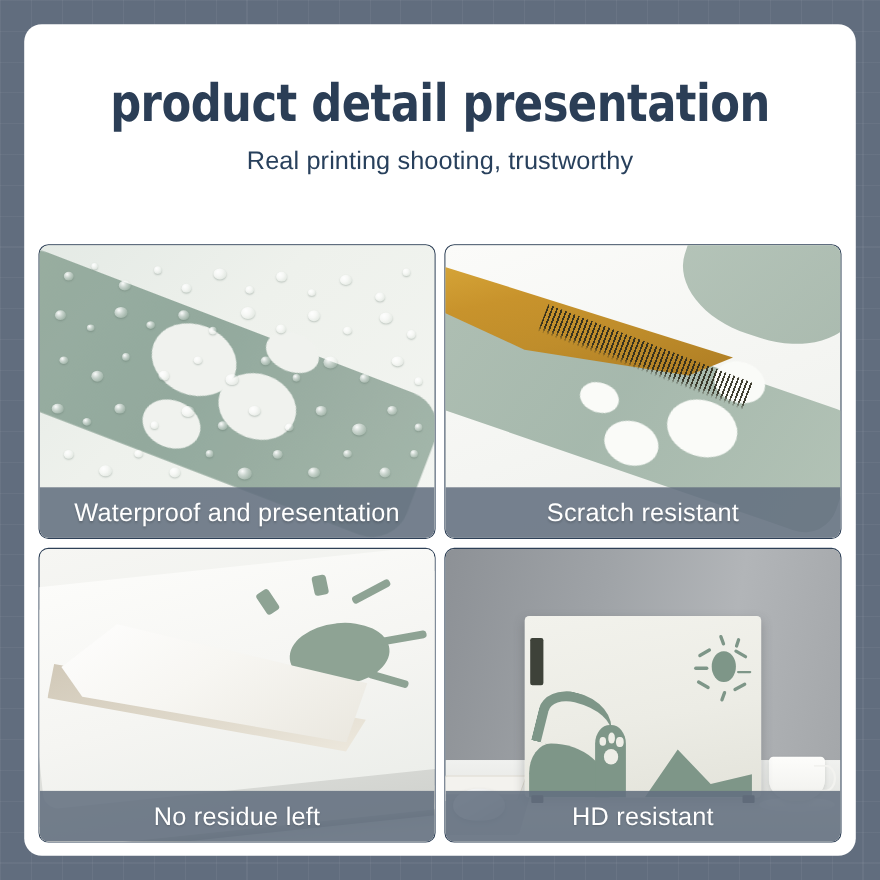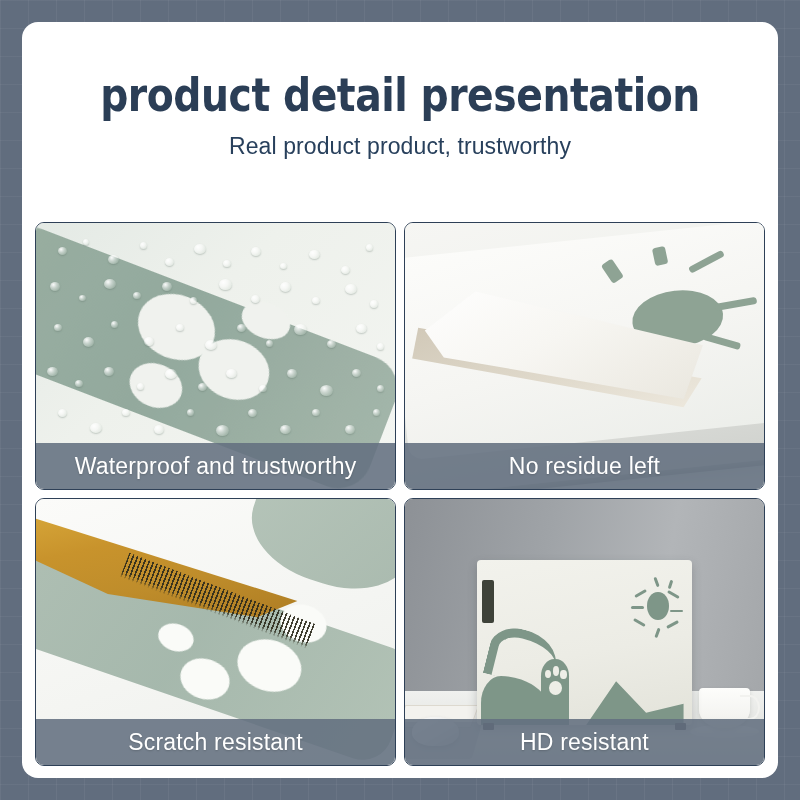--- a/index.html
+++ b/index.html
@@ -449,21 +449,21 @@
 </style>
 </head>
 <body>
 
 <div id="page">
 
   <div id="card">
 
     <div id="header">
       <h1 id="title">product detail presentation</h1>
-      <div id="subtitle">Real product product, trustworthy</div>
+      <div id="subtitle">Real printing shooting, trustworthy</div>
     </div>
 
     <div id="grid">
 
       <div class="panel">
         <div class="photo">
           <div class="p1-bg"></div>
           <div class="p1-strip"></div>
           <div class="p1-toe" style="left:28%; top:27%; width:22%; height:24%; transform:rotate(22deg);"></div>
           <div class="p1-toe" style="left:57%; top:30%; width:14%; height:13%; transform:rotate(22deg);"></div>
@@ -524,56 +524,56 @@
             <div class="drop" style="left:33%; top:76%; width:10px; height:9px;"></div>
             <div class="drop" style="left:42%; top:70%; width:7px;  height:7px;"></div>
             <div class="drop" style="left:50%; top:76%; width:13px; height:11px;"></div>
             <div class="drop" style="left:59%; top:70%; width:9px;  height:8px;"></div>
             <div class="drop" style="left:68%; top:76%; width:11px; height:9px;"></div>
             <div class="drop" style="left:77%; top:70%; width:8px;  height:7px;"></div>
             <div class="drop" style="left:86%; top:76%; width:10px; height:9px;"></div>
             <div class="drop" style="left:94%; top:70%; width:7px;  height:7px;"></div>
           </div>
         </div>
-        <div class="caption">Waterproof and trustworthy</div>
+        <div class="caption">Waterproof and presentation</div>
+      </div>
+
+      <div class="panel">
+        <div class="photo">
+          <div class="p2-bg"></div>
+          <div class="p2-strip"></div>
+          <div class="p2-strip2"></div>
+          <div class="p2-hole" style="left:68%; top:40%; width:13%; height:14%; transform:rotate(18deg);"></div>
+          <div class="p2-hole" style="left:56%; top:53%; width:18%; height:19%; transform:rotate(18deg);"></div>
+          <div class="p2-hole" style="left:40%; top:60%; width:14%; height:15%; transform:rotate(18deg);"></div>
+          <div class="p2-hole" style="left:34%; top:47%; width:10%; height:10%; transform:rotate(18deg);"></div>
+          <div class="p2-blade"></div>
+          <div class="p2-serr"></div>
+        </div>
+        <div class="caption">Scratch resistant</div>
       </div>
 
       <div class="panel">
         <div class="photo">
           <div class="p3-bg"></div>
           <div class="p3-edge"></div>
           <div class="p3-laptop"></div>
           <div class="p3-surface">
             <div class="p3-sun-core"></div>
             <div class="p3-ray" style="right:40%; top:12%; width:3.5%; height:11%; transform:rotate(-28deg);"></div>
             <div class="p3-ray" style="right:27%; top:8%;  width:3.5%; height:9%;  transform:rotate(-6deg);"></div>
             <div class="p3-ray" style="right:12%; top:16%; width:10%;  height:3.5%; transform:rotate(-22deg);"></div>
             <div class="p3-ray" style="right:5%;  top:38%; width:11%;  height:3.5%; transform:rotate(-4deg);"></div>
             <div class="p3-ray" style="right:10%; top:56%; width:10%;  height:3.5%; transform:rotate(22deg);"></div>
             <div class="p3-ray" style="right:40%; top:62%; width:3.5%; height:9%;  transform:rotate(16deg);"></div>
           </div>
           <div class="p3-peel-under"></div>
           <div class="p3-peel"></div>
         </div>
         <div class="caption">No residue left</div>
-      </div>
-
-      <div class="panel">
-        <div class="photo">
-          <div class="p2-bg"></div>
-          <div class="p2-strip"></div>
-          <div class="p2-strip2"></div>
-          <div class="p2-hole" style="left:68%; top:40%; width:13%; height:14%; transform:rotate(18deg);"></div>
-          <div class="p2-hole" style="left:56%; top:53%; width:18%; height:19%; transform:rotate(18deg);"></div>
-          <div class="p2-hole" style="left:40%; top:60%; width:14%; height:15%; transform:rotate(18deg);"></div>
-          <div class="p2-hole" style="left:34%; top:47%; width:10%; height:10%; transform:rotate(18deg);"></div>
-          <div class="p2-blade"></div>
-          <div class="p2-serr"></div>
-        </div>
-        <div class="caption">Scratch resistant</div>
       </div>
 
       <div class="panel">
         <div class="photo">
           <div class="p4-wall"></div>
           <div class="p4-desk"></div>
 
           <div class="p4-paper"></div>
           <div class="p4-mousepad"></div>
           <div class="p4-mouse"></div>

